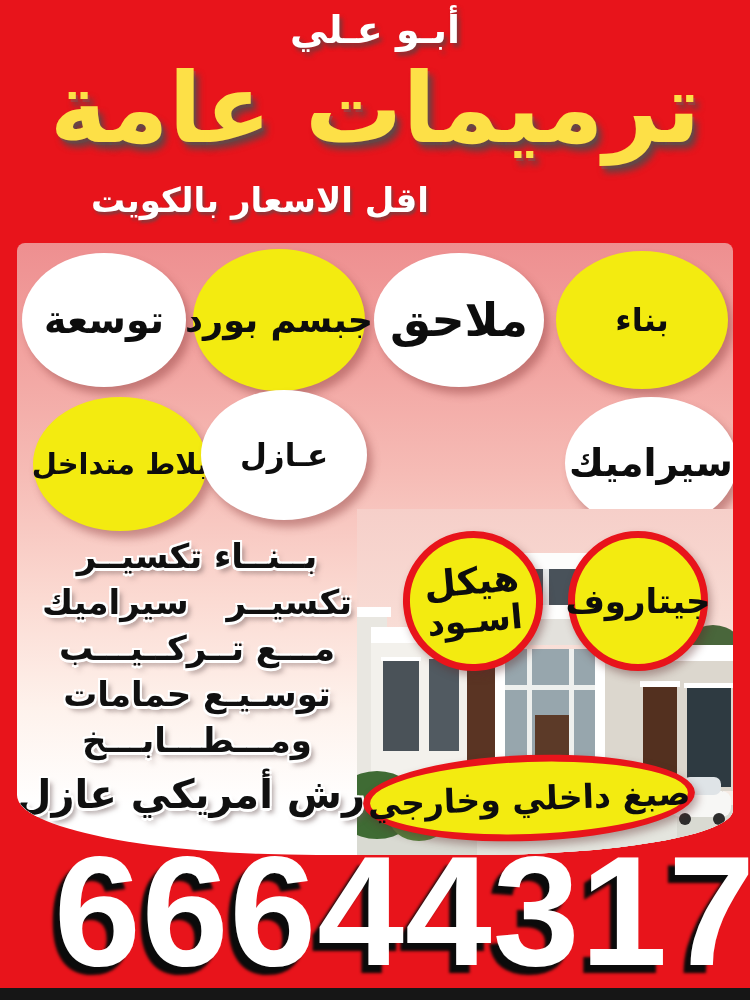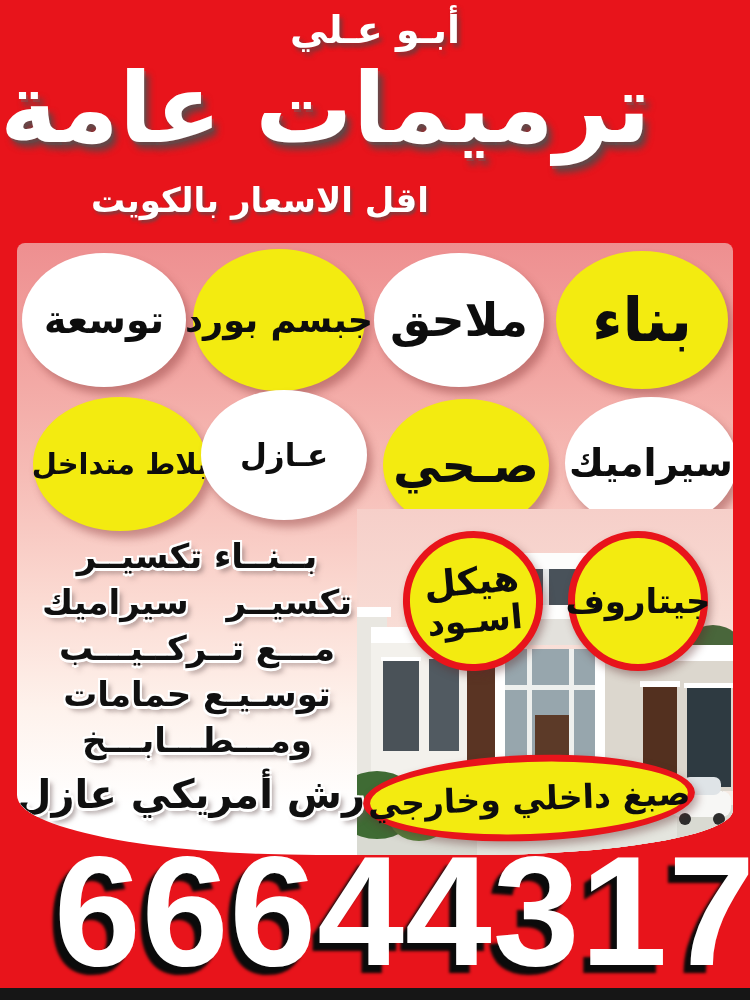--- a/index.html
+++ b/index.html
@@ -11,22 +11,22 @@
   .abs{position:absolute;}
 
   
   .biz-name{
     top:8px;left:0;width:750px;text-align:center;
     font-size:38px;font-weight:bold;color:#fff;direction:rtl;
     letter-spacing:1px;
     text-shadow:3px 4px 4px rgba(70,70,70,.65);
   }
   .main-title{
-    top:48px;left:0;width:750px;text-align:left;
-    font-size:97px;font-weight:bold;color:#ffffff;direction:rtl;
+    top:48px;left:0;width:750px;text-align:center;
+    font-size:97px;font-weight:bold;color:#fde047;direction:rtl;
     line-height:1.25;white-space:nowrap;
     text-shadow:5px 7px 6px rgba(75,75,75,.8), 2px 3px 0 rgba(120,120,120,.35);
   }
   .sub-title{
     top:180px;left:50px;width:420px;text-align:center;
     font-size:34px;font-weight:bold;color:#fff;direction:rtl;
     text-shadow:2px 3px 3px rgba(80,80,80,.6);
   }
 
   
@@ -42,21 +42,21 @@
     position:absolute;display:flex;align-items:center;justify-content:center;
     border-radius:50%;direction:rtl;text-align:center;
     box-shadow:5px 7px 9px rgba(140,60,60,.45);
     color:#0d0d0d;font-weight:bold;
   }
   .oval.white{background:#ffffff;}
   .oval.yellow{background:#f3eb10;}
   .o1{left:5px;  top:10px; width:164px;height:134px;font-size:38px;}
   .o2{left:176px;top:6px;  width:172px;height:142px;font-size:35px;letter-spacing:-1px;}
   .o3{left:357px;top:10px; width:170px;height:134px;font-size:46px;}
-  .o4{left:539px;top:8px;  width:172px;height:138px;font-size:60px;align-items:center;}
+  .o4{left:539px;top:8px;  width:172px;height:138px;font-size:32px;align-items:center;}
   .o5{left:16px;  top:154px;width:174px;height:134px;font-size:29px;}
   .o6{left:184px;top:147px;width:166px;height:130px;font-size:31px;}
   .o7{left:366px;top:156px;width:166px;height:132px;font-size:48px;}
   .o8{left:548px;top:154px;width:172px;height:132px;font-size:38px;}
   .oval span{white-space:nowrap;}
 
   
   .svc{
     left:12px;top:290px;width:336px;direction:rtl;text-align:center;
     color:#101010;font-weight:bold;
@@ -119,23 +119,20 @@
     </div>
   <div class="oval yellow o4">
       <span>بناء</span>
     </div>
 
   <div class="oval yellow o5">
       <span>بلاط متداخل</span>
     </div>
   <div class="oval white o6">
       <span>عـازل</span>
-    </div>
-  <div class="oval yellow o7">
-      <span>صـحي</span>
     </div>
   <div class="oval white o8">
       <span>سيراميك</span>
     </div>
 
   <svg class="abs house" viewBox="0 0 376 346" xmlns="http://www.w3.org/2000/svg">
     <defs>
       <linearGradient id="skyg" x1="0" y1="0" x2="0" y2="1">
         <stop offset="0" stop-color="#f6cfc9"></stop>
         <stop offset="0.6" stop-color="#fae7df"></stop>

